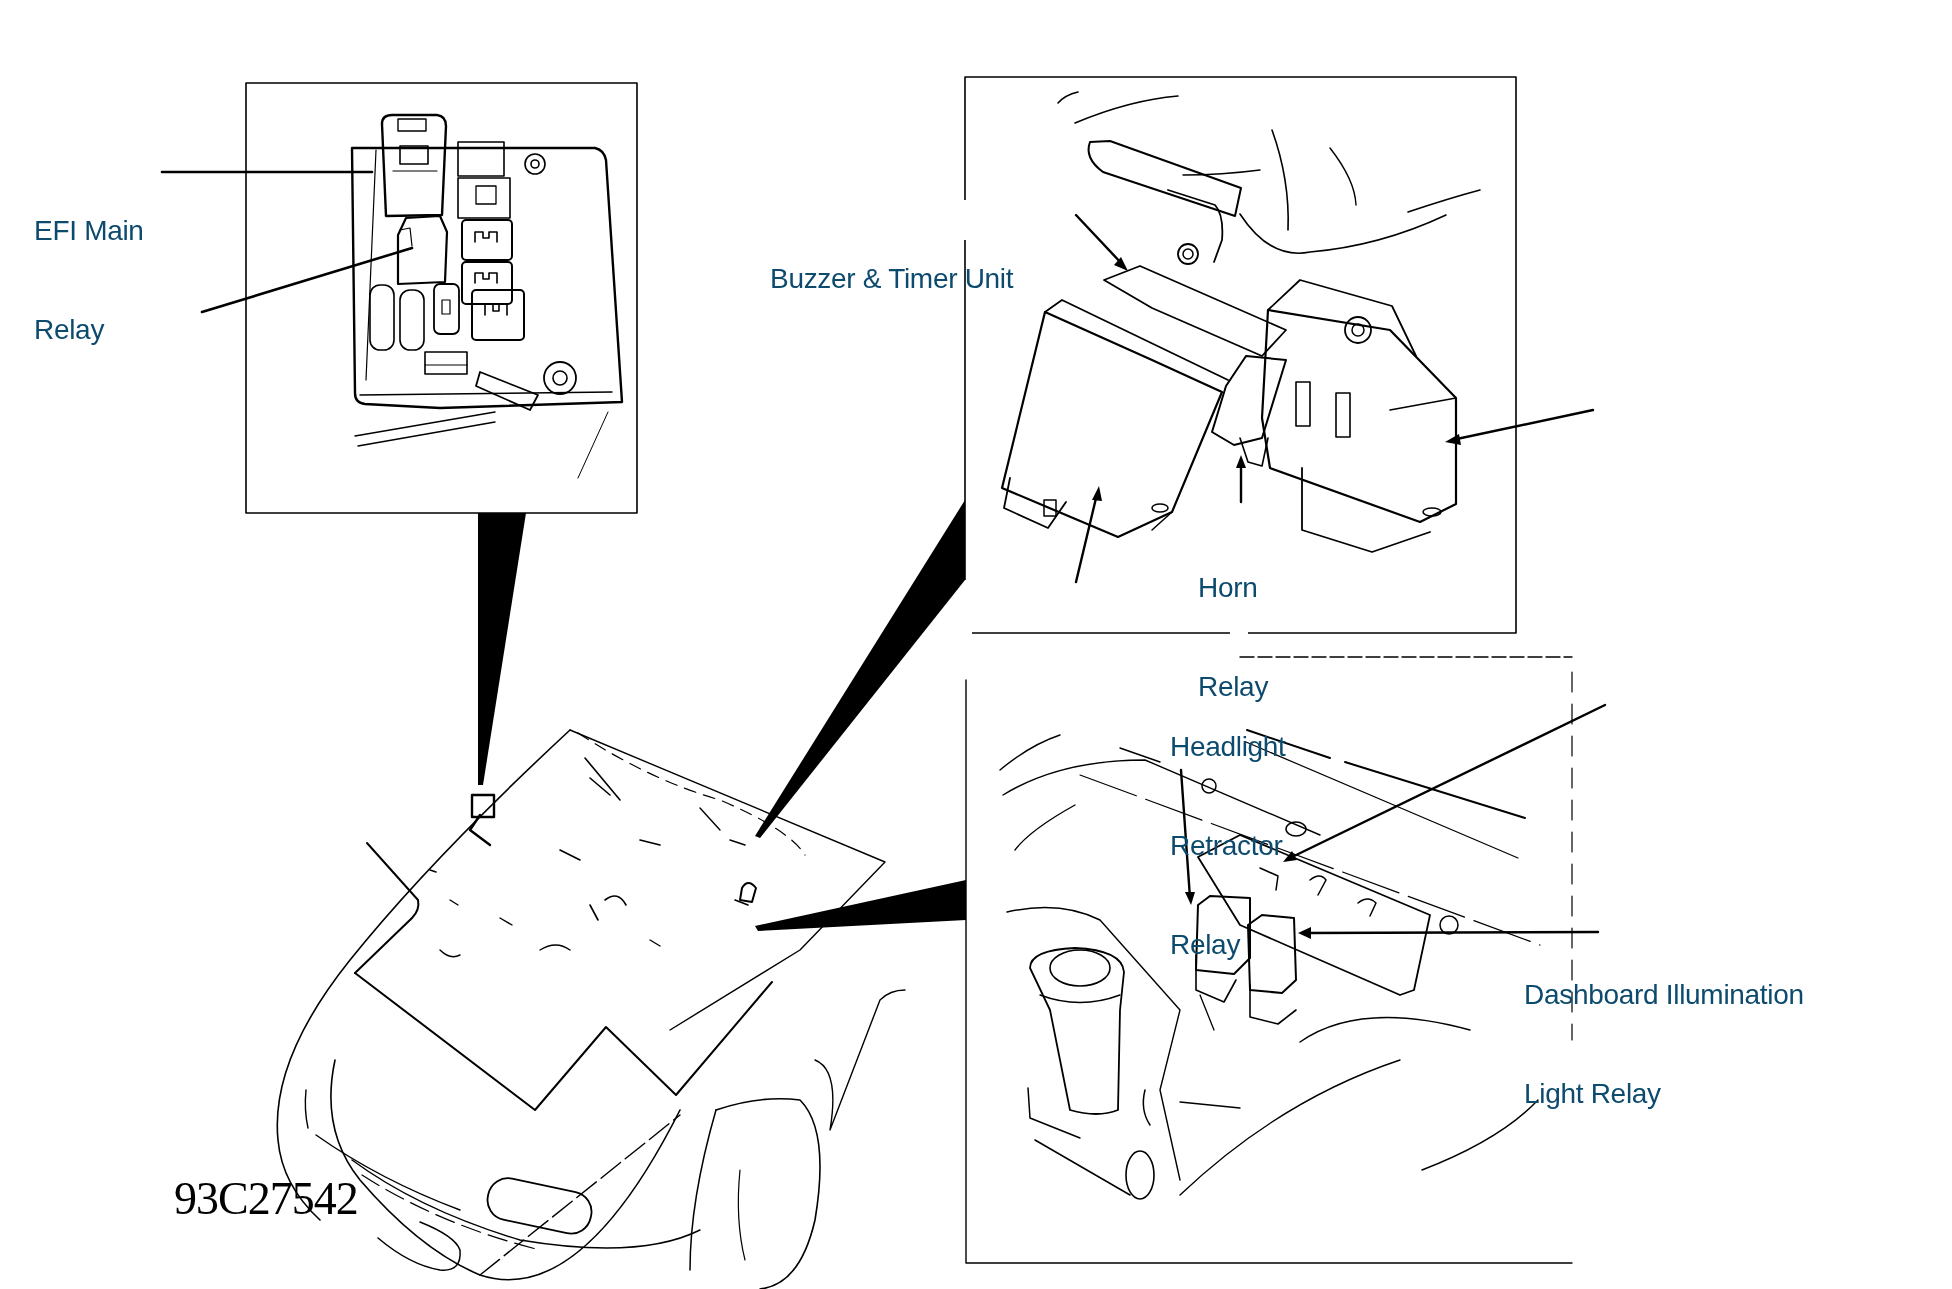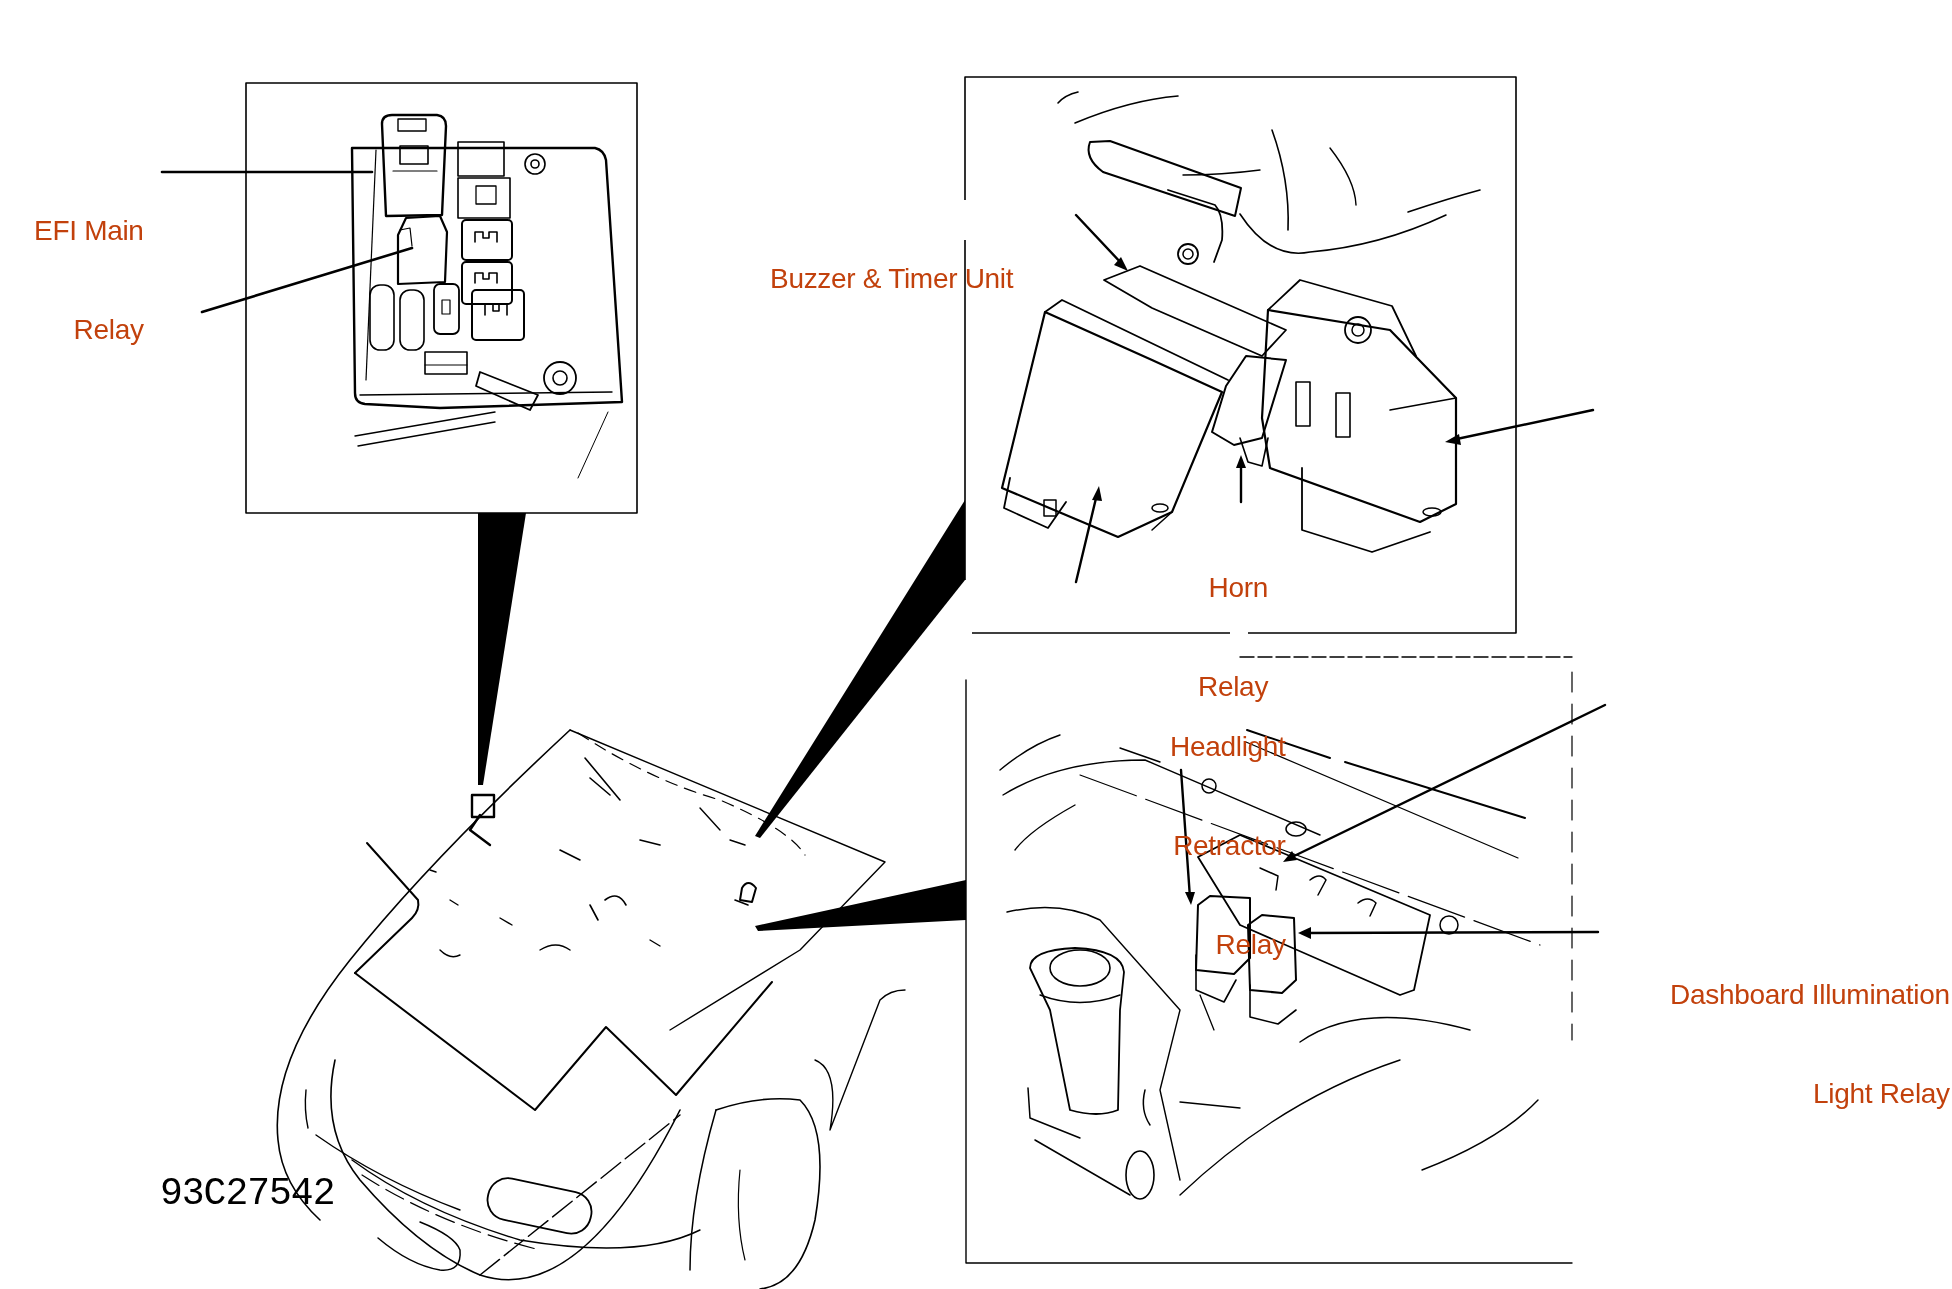--- a/index.html
+++ b/index.html
@@ -3,31 +3,31 @@
 <meta charset="utf-8">
 <style>
   html, body { margin: 0; padding: 0; background: #ffffff; }
   body { width: 1952px; height: 1289px; position: relative; overflow: hidden; }
   #stage { position: absolute; left: 0; top: 0; width: 1952px; height: 1289px; }
   .lbl {
     position: absolute;
     font-family: "Liberation Sans", "DejaVu Sans", sans-serif;
     font-size: 28px;
     line-height: 33px;
-    color: #c2410c;
+    color: #0c4a6e;
     white-space: pre;
     letter-spacing: -0.3px;
-    text-align: right;
   }
   .code {
     position: absolute;
-    font-family: Liberation Mono, monospace;
-    font-size: 38px;
+    font-family: Liberation Serif, serif;
+    font-size: 46px;
     color: #000;
     letter-spacing: -1px;
+    margin-left: 14px;
   }
   svg line, svg path, svg rect, svg ellipse, svg polyline, svg polygon, svg circle {
     vector-effect: non-scaling-stroke;
   }
 </style>
 </head>
 <body>
 
 <div id="stage">
 
@@ -225,20 +225,20 @@
   <div class="lbl" style="left:1198px;top:505px">
     <div>Horn</div>
     <div>Relay</div>
   </div>
 
   <div class="lbl" style="left:1170px;top:664px">
     <div>Headlight</div>
     <div>Retractor</div>
     <div>Relay</div>
   </div>
-  <div class="lbl" style="left:1670px;top:912px">
+  <div class="lbl" style="left:1524px;top:912px">
     <div>Dashboard Illumination</div>
     <div>Light Relay</div>
   </div>
 
   <div class="code" style="left:160px;top:1172px">93C27542</div>
 
 </div>
 
 </body></html>

